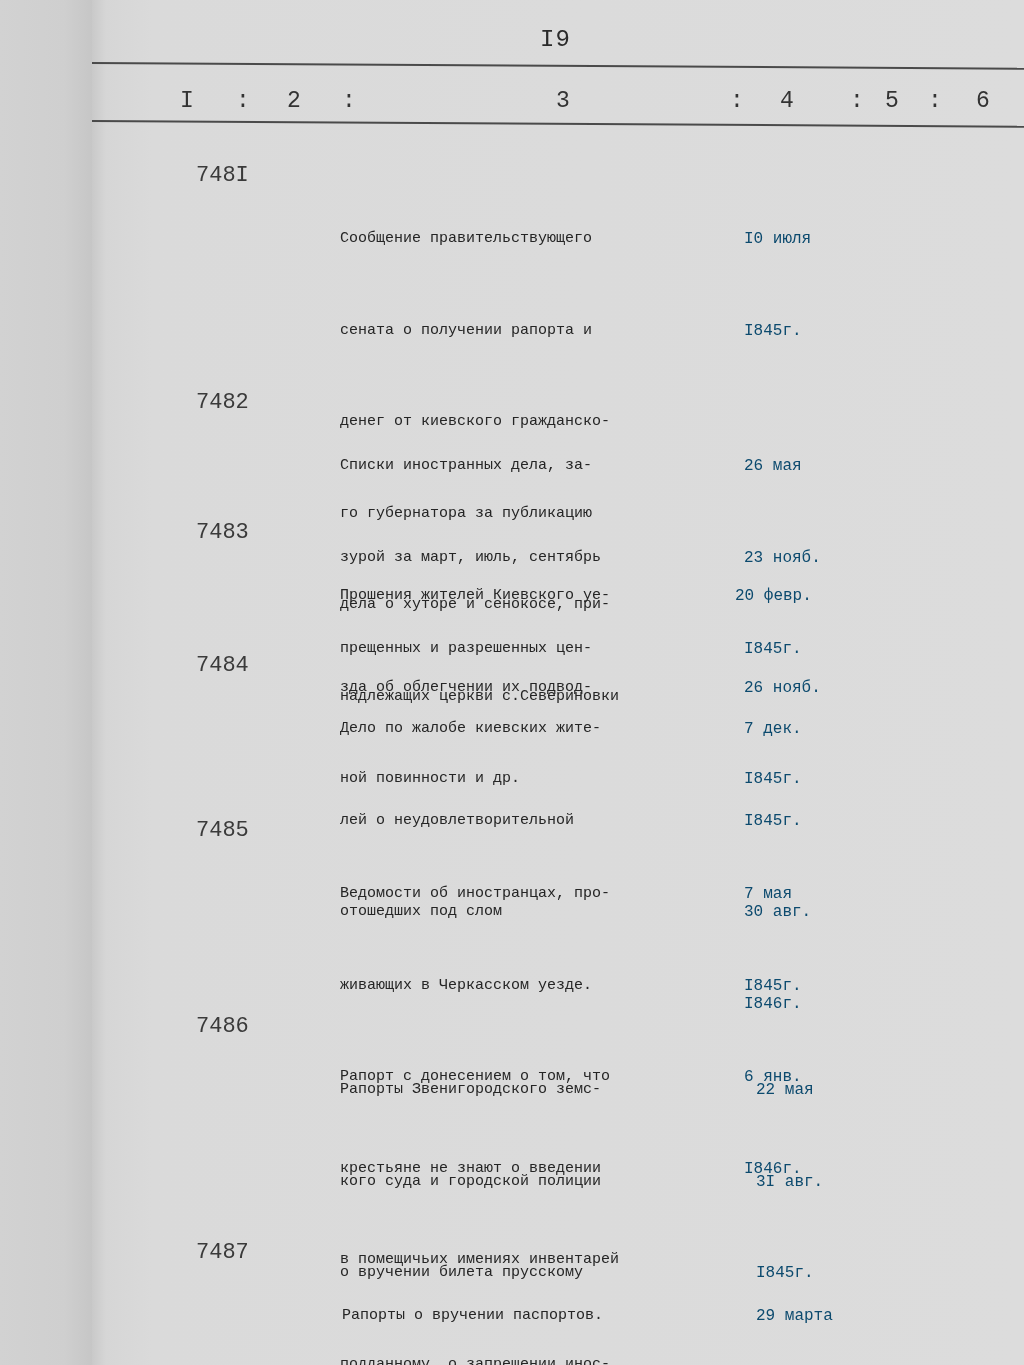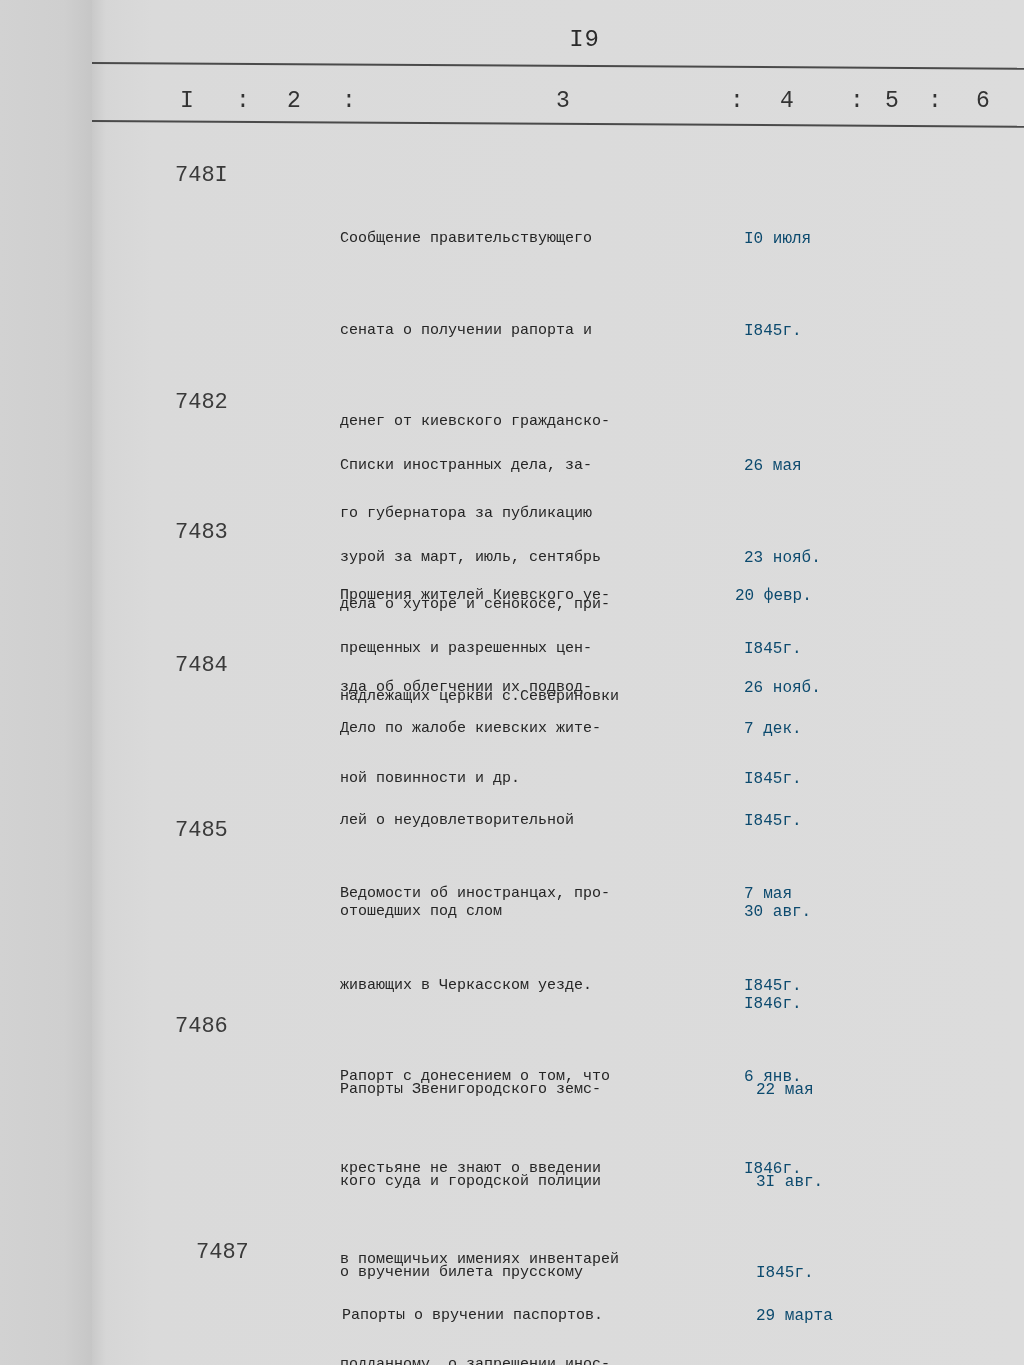--- a/index.html
+++ b/index.html
@@ -12,37 +12,37 @@
   }
   .prev-page {
     position: absolute; left: 0; top: 0; width: 92px; height: 1365px;
     background: linear-gradient(90deg, #d2d2d2 0%, #cfcfcf 70%, #c6c6c6 100%);
   }
   .page {
     position: absolute; left: 92px; top: 0; width: 932px; height: 1365px;
     background: linear-gradient(90deg, #c9c9c9 0px, #d6d6d6 14px, #dadada 60px, #dcdcdc 100%);
   }
   .page-number {
-    position: absolute; left: 540px; top: 26px; width: 60px; text-align: right;
+    position: absolute; left: 540px; top: 26px; width: 60px; text-align: left;
     font-size: 24px; letter-spacing: 1px; color: #2a2a2a;
   }
   .rule {
     position: absolute; left: 92px; width: 932px; height: 0;
     border-top: 2px solid #4a4a4a;
   }
   .rule.top { top: 62px; transform: rotate(0.35deg); transform-origin: left; }
   .rule.bottom { top: 120px; transform: rotate(0.35deg); transform-origin: left; }
   .col-header {
     position: absolute; top: 88px; font-size: 23px; color: #333;
   }
   .sep { position: absolute; top: 88px; font-size: 23px; color: #333; }
 
   .entry { position: absolute; left: 0; width: 1024px; }
   .entry-number {
-    position: absolute; left: 175px; top: 0; font-size: 22px; color: #3a3a3a;
+    position: absolute; left: 196px; top: 0; font-size: 22px; color: #3a3a3a;
   }
   .entry-desc {
     position: absolute; left: 340px; top: 0; width: 420px;
     font-family: "Liberation Mono", "DejaVu Sans Mono", monospace;
     font-size: 15px; line-height: 30.5px; color: #252525;
     white-space: pre;
   }
   .entry-dates {
     position: absolute; left: 744px; top: 0;
     font-size: 16px; line-height: 30.5px; color: #0c4a6e;

